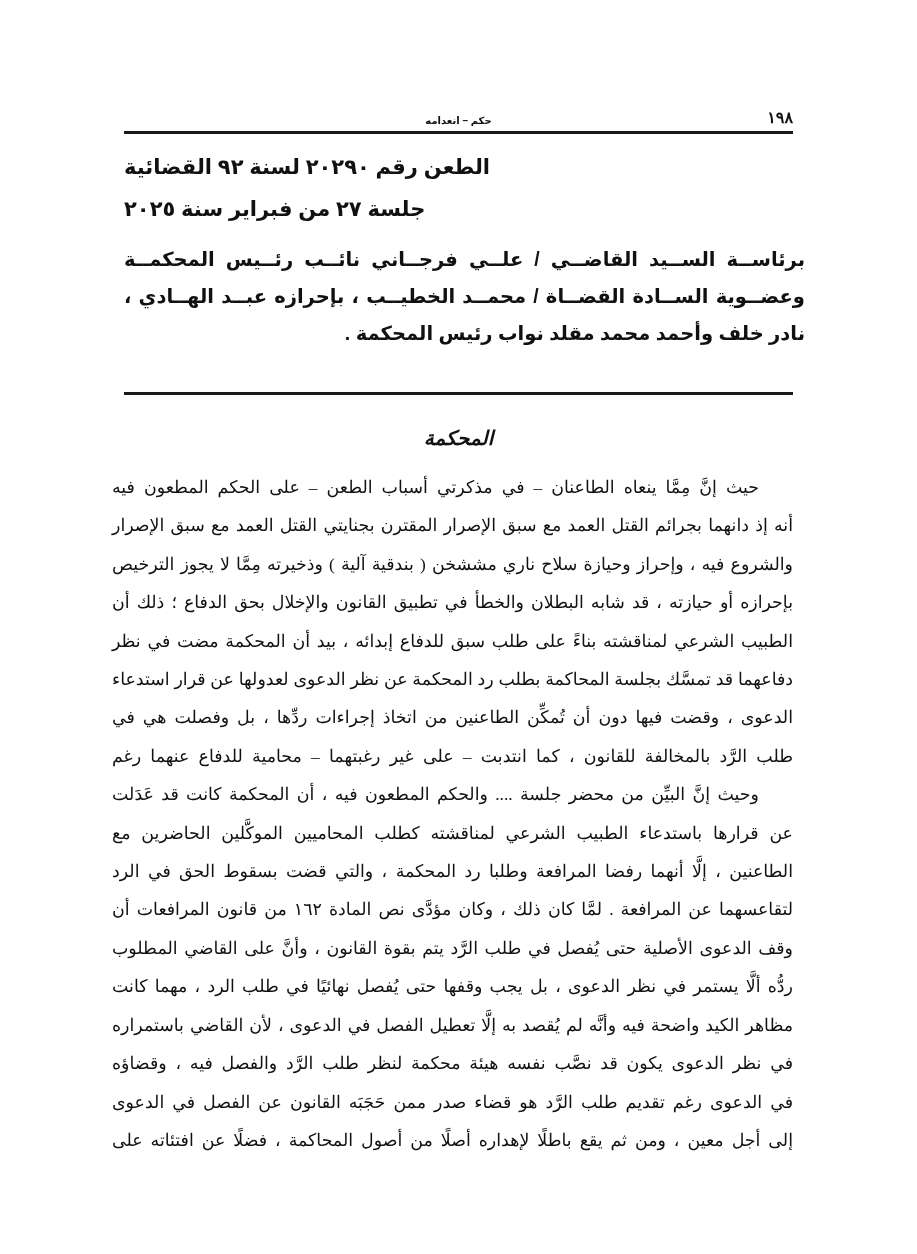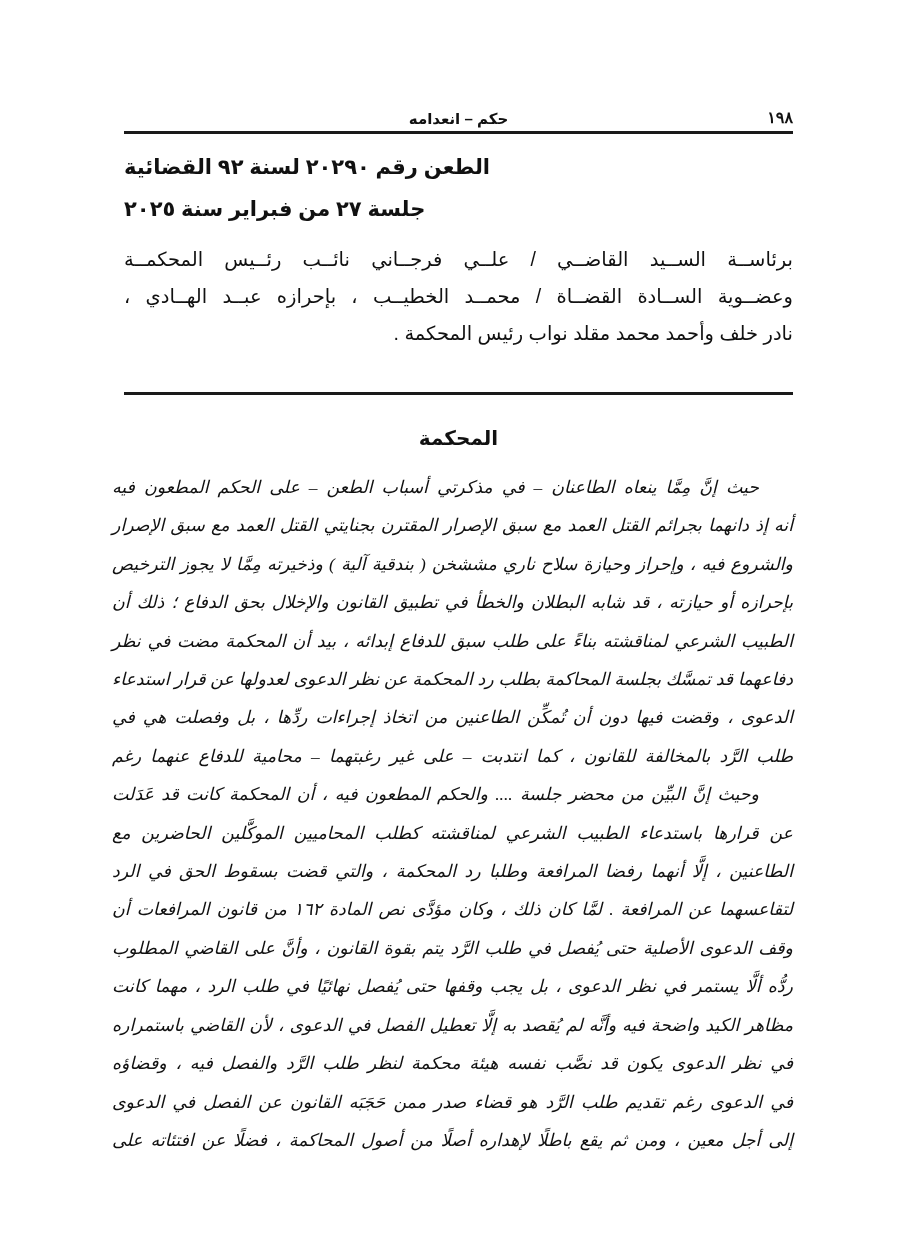--- a/index.html
+++ b/index.html
@@ -44,21 +44,21 @@
     letter-spacing: 1px;
     line-height: 1;
   }
   .running-header .hdr-center {
     position: absolute;
     left: 0;
     right: 0;
     text-align: center;
     font-family: "Liberation Sans", "DejaVu Sans", sans-serif;
     font-weight: 700;
-    font-size: 15px;
+    font-size: 10px;
     line-height: 1;
     letter-spacing: 0px;
   }
   .running-header .spacer { width: 20px; }
 
   .rule-top {
     position: absolute;
     top: 131px;
     right: 124px;
     left: 124px;
@@ -79,24 +79,24 @@
   .title-line {
     font-size: 21px;
     line-height: 42px;
     white-space: nowrap;
     letter-spacing: 0.3px;
   }
 
   .bench-block {
     position: absolute;
     top: 241px;
-    right: 124px;
-    left: 124px;
-    font-family: "Liberation Sans", "DejaVu Sans", sans-serif;
-    font-weight: 400;
+    right: 112px;
+    left: 124px;
+    font-family: "Liberation Sans", "DejaVu Sans", sans-serif;
+    font-weight: 700;
     font-size: 19.5px;
     line-height: 37px;
     text-align: justify;
     text-align-last: right;
     letter-spacing: 0.2px;
   }
   .bench-line {
     display: block;
     text-align: justify;
     text-align-last: justify;
@@ -119,41 +119,41 @@
   .court-heading {
     position: absolute;
     top: 425px;
     right: 124px;
     left: 124px;
     text-align: center;
     font-family: "Liberation Sans", "DejaVu Sans", sans-serif;
     font-weight: 700;
     font-size: 20px;
     line-height: 26px;
+    font-style: italic;
   }
 
   
   .body-text {
     position: absolute;
     top: 468px;
     right: 124px;
     left: 112px;
     font-family: "Liberation Serif", "DejaVu Serif", serif;
     font-size: 17.4px;
     line-height: 38.4px;
     text-align: justify;
   }
   .para { margin: 0 0 0 0; }
   .para + .para { margin-top: 0px; }
   .pline {
     display: block;
     text-align: justify;
     text-align-last: justify;
     white-space: normal;
-    font-style: italic;
   }
   .pline.first { text-indent: 34px; }
   .pline.last { text-align-last: right; }
 
   
   .bottom-crop {
     position: absolute;
     bottom: 0;
     right: 0;
     left: 0;

